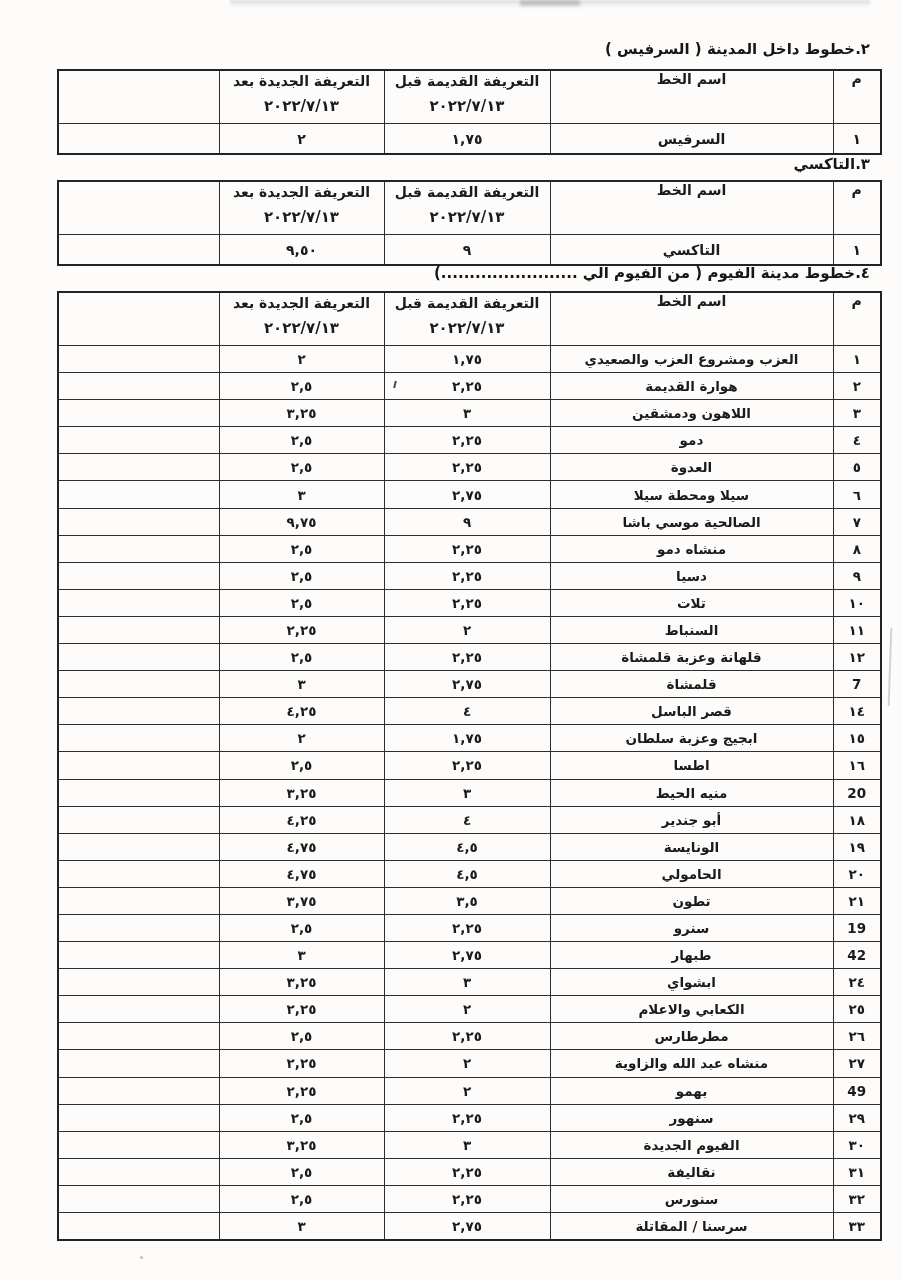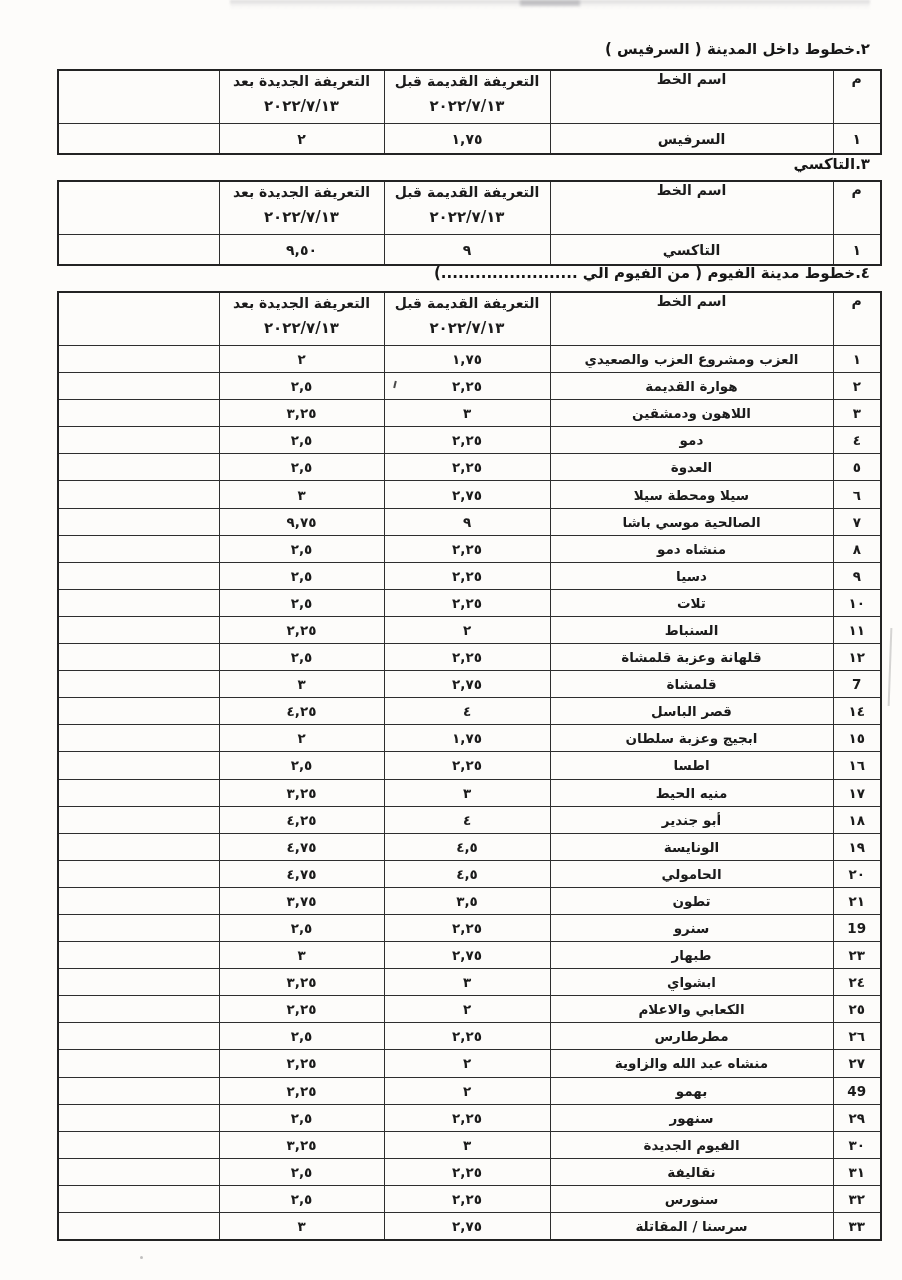--- a/index.html
+++ b/index.html
@@ -303,21 +303,21 @@
           <td></td>
         </tr>
         <tr>
           <td>١٦</td>
           <td>اطسا</td>
           <td>٢,٢٥</td>
           <td>٢,٥</td>
           <td></td>
         </tr>
         <tr>
-          <td>١٧</td>
+          <td>20</td>
           <td>منيه الحيط</td>
           <td>٣</td>
           <td>٣,٢٥</td>
           <td></td>
         </tr>
         <tr>
           <td>١٨</td>
           <td>أبو جندير</td>
           <td>٤</td>
           <td>٤,٢٥</td>
@@ -345,21 +345,21 @@
           <td></td>
         </tr>
         <tr>
           <td>19</td>
           <td>سنرو</td>
           <td>٢,٢٥</td>
           <td>٢,٥</td>
           <td></td>
         </tr>
         <tr>
-          <td>٢٣</td>
+          <td>42</td>
           <td>طبهار</td>
           <td>٢,٧٥</td>
           <td>٣</td>
           <td></td>
         </tr>
         <tr>
           <td>٢٤</td>
           <td>ابشواي</td>
           <td>٣</td>
           <td>٣,٢٥</td>

